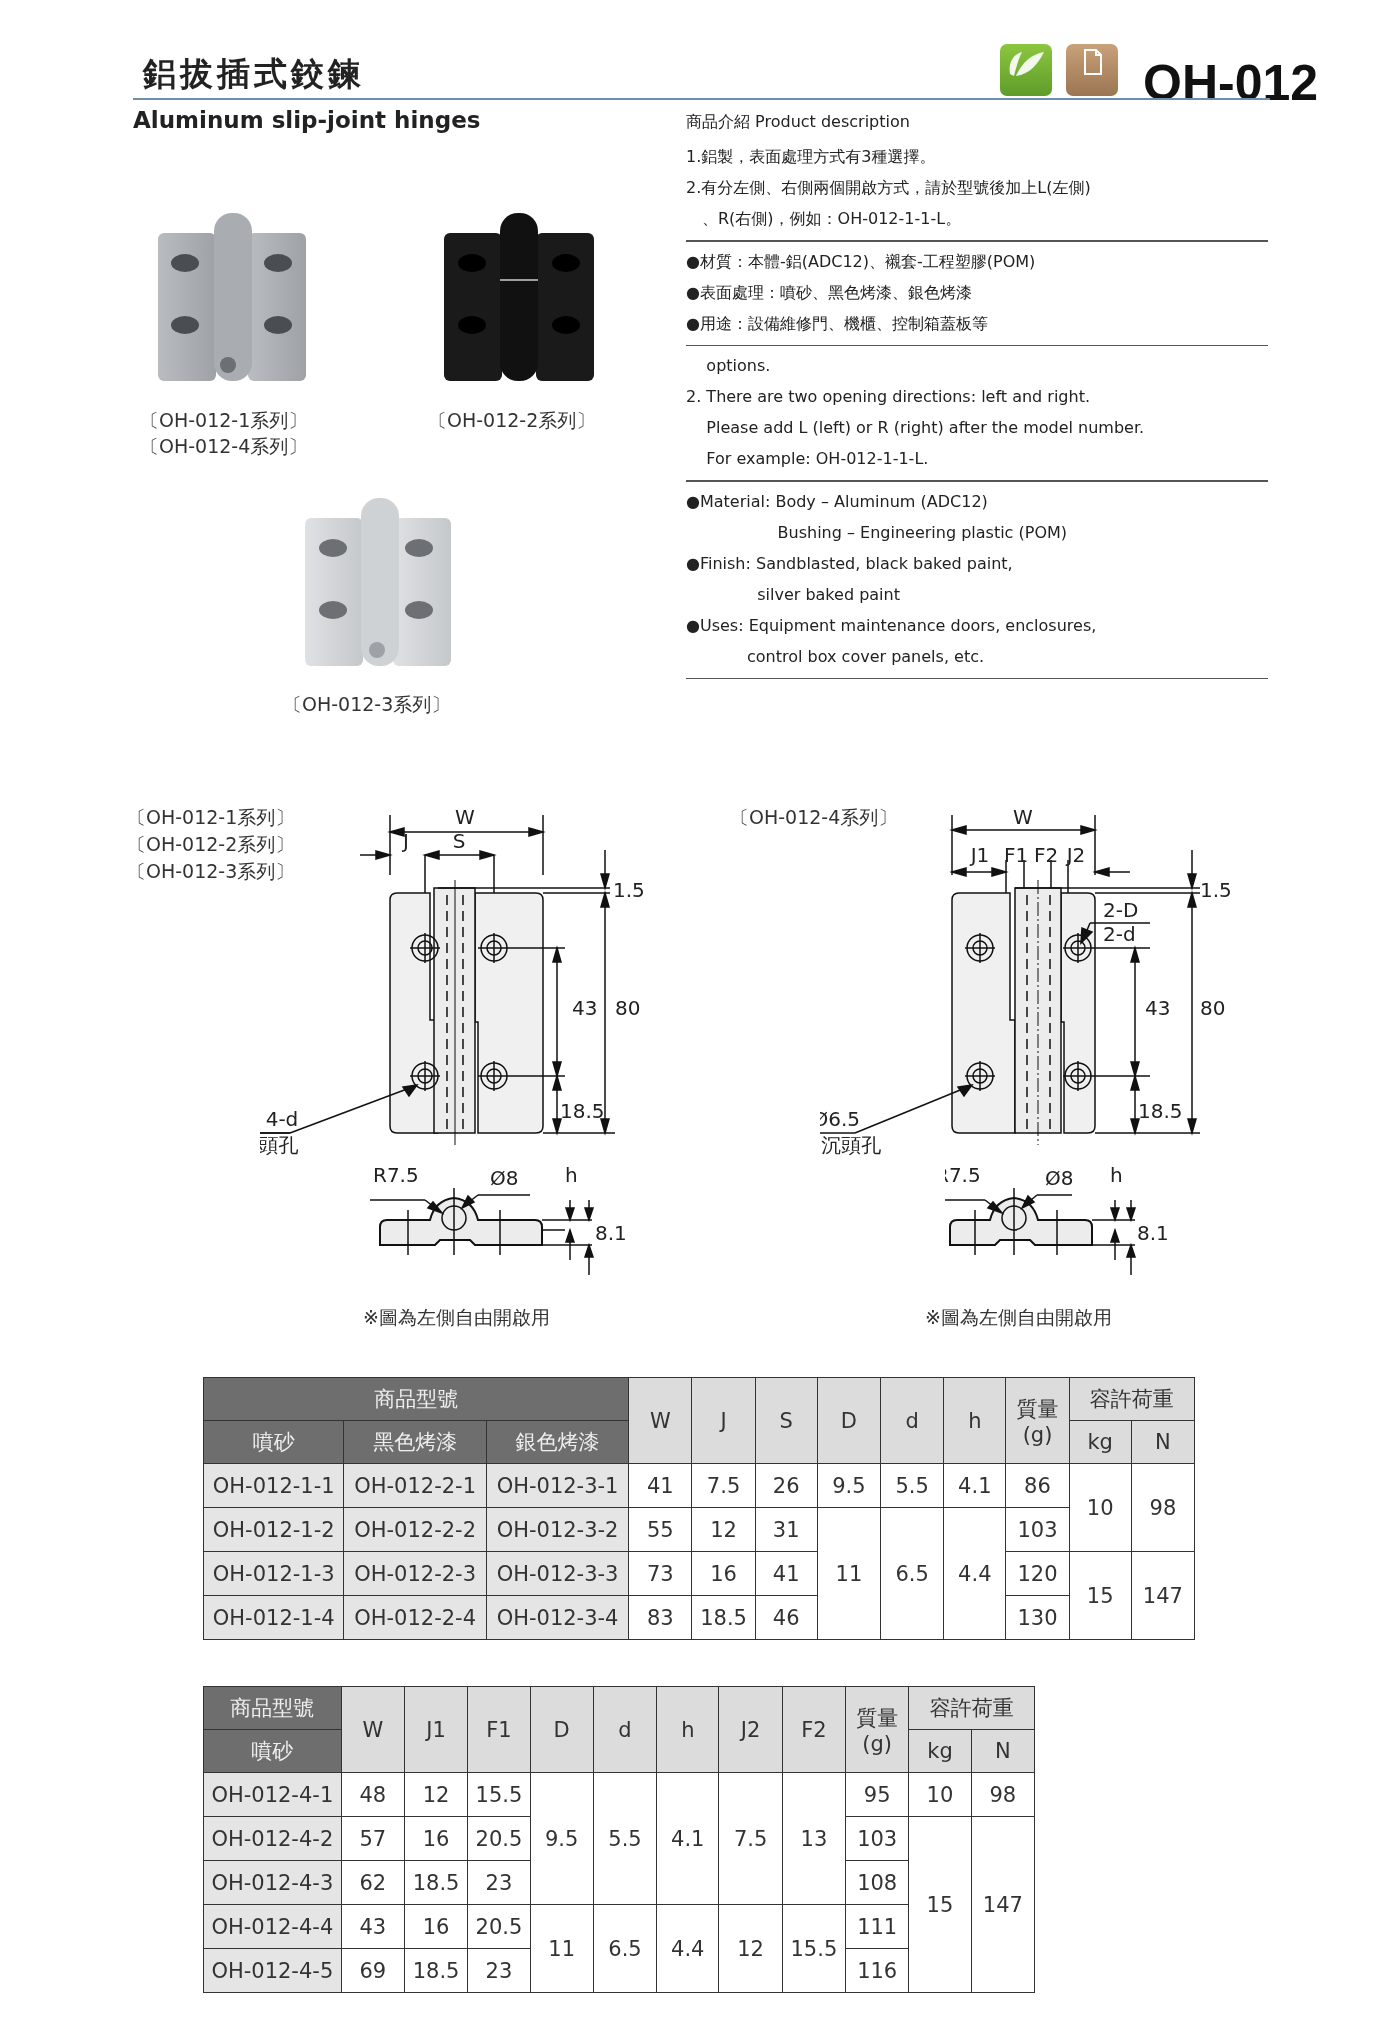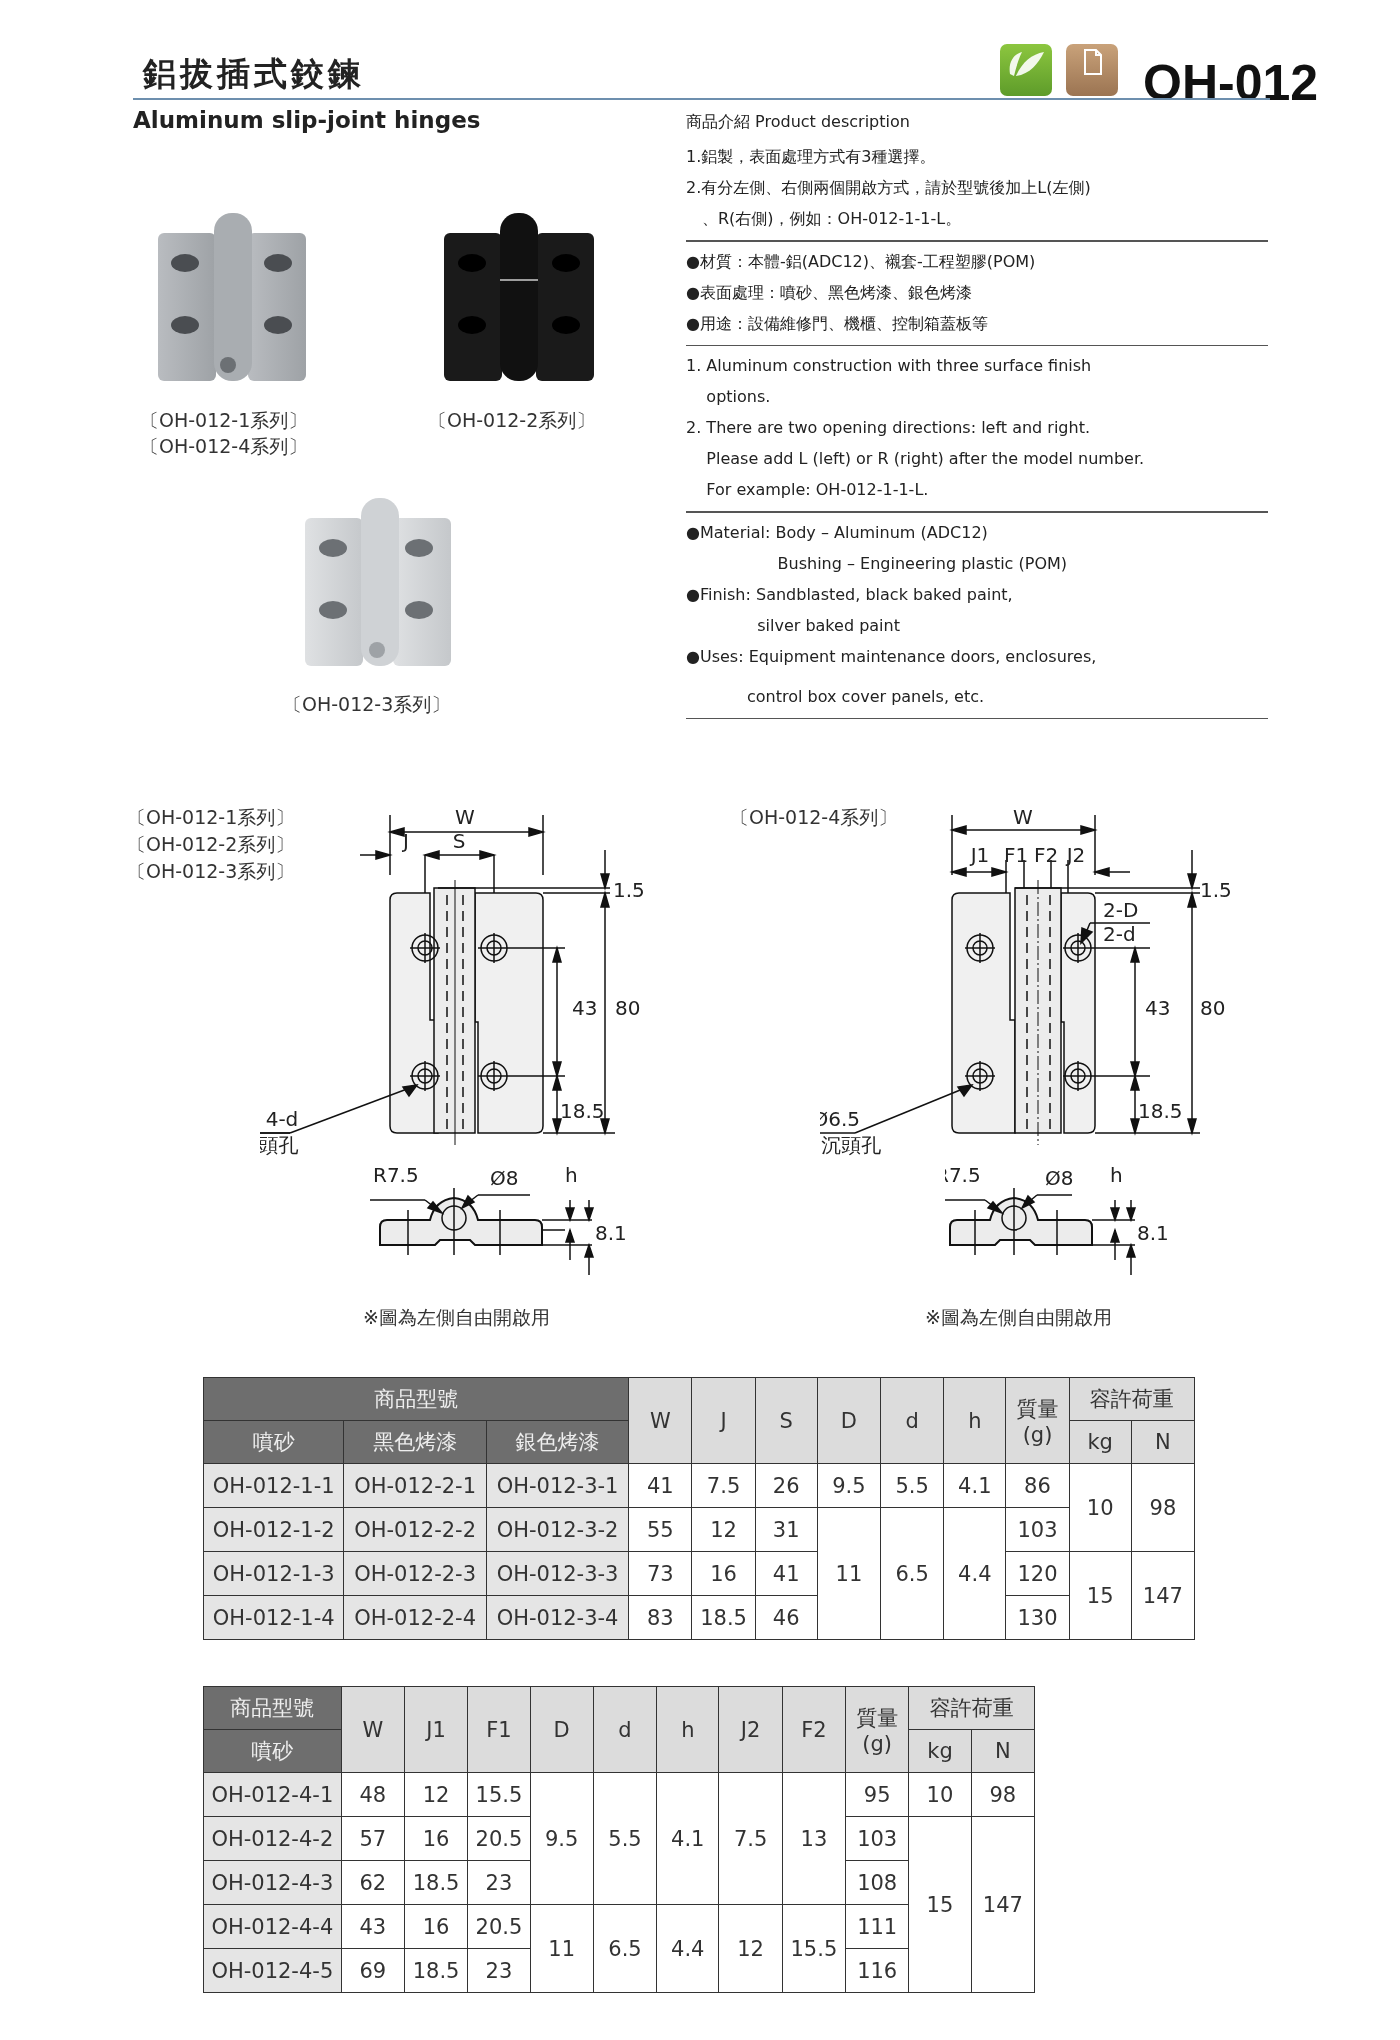--- a/index.html
+++ b/index.html
@@ -52,32 +52,31 @@
 <div class="abs desc" style="top:106px;">
   <p>商品介紹 Product description</p>
   <p style="margin-top:4px;">1.鋁製，表面處理方式有3種選擇。</p>
   <p>2.有分左側、右側兩個開啟方式，請於型號後加上L(左側)</p>
   <p>　、R(右側)，例如：OH-012-1-1-L。</p>
   <div class="hr" style="margin:6px 0 4px;"></div>
   <p>●材質：本體-鋁(ADC12)、襯套-工程塑膠(POM)</p>
   <p>●表面處理：噴砂、黑色烤漆、銀色烤漆</p>
   <p>●用途：設備維修門、機櫃、控制箱蓋板等</p>
   <div class="hr" style="margin:6px 0 4px;"></div>
-  <p style="white-space:pre;">1. Aluminum construction with three surface finish</p>
   <p style="white-space:pre;">    options.</p>
   <p style="white-space:pre;">2. There are two opening directions: left and right.</p>
   <p style="white-space:pre;">    Please add L (left) or R (right) after the model number.</p>
   <p style="white-space:pre;">    For example: OH-012-1-1-L.</p>
   <div class="hr" style="margin:6px 0 4px;"></div>
   <p style="white-space:pre;">●Material: Body – Aluminum (ADC12)</p>
   <p style="white-space:pre;">                  Bushing – Engineering plastic (POM)</p>
   <p style="white-space:pre;">●Finish: Sandblasted, black baked paint,</p>
   <p style="white-space:pre;">              silver baked paint</p>
   <p style="white-space:pre;">●Uses: Equipment maintenance doors, enclosures,</p>
-  <p style="white-space:pre;margin-top:9px;">            control box cover panels, etc.</p>
+  <p style="white-space:pre;">            control box cover panels, etc.</p>
   <div class="hr" style="margin:6px 0 0;"></div>
 </div>
 
 <svg class="abs" style="left:150px; top:205px;" width="160" height="180" viewBox="0 0 160 180">
   <defs>
       <linearGradient id="sg" x1="0" x2="1">
         <stop offset="0" stop-color="#b9bcc0"></stop>
         <stop offset="1" stop-color="#9ea2a6"></stop>
       </linearGradient>
     </defs>

